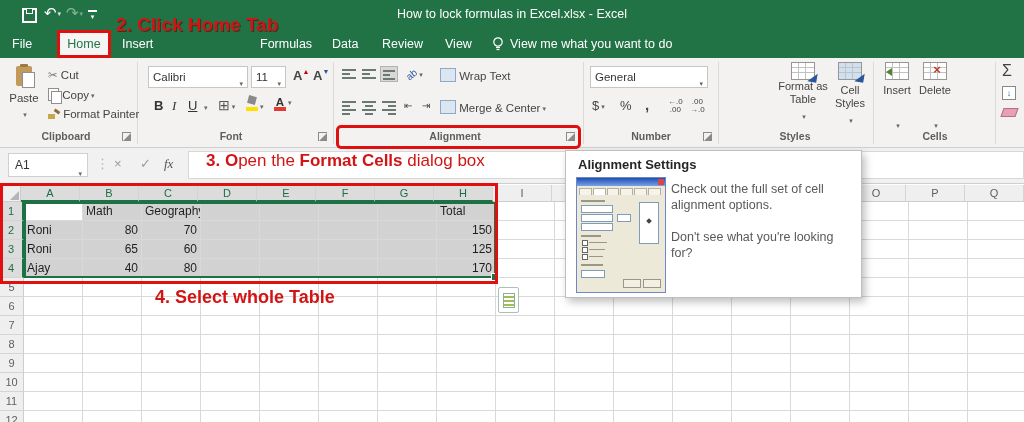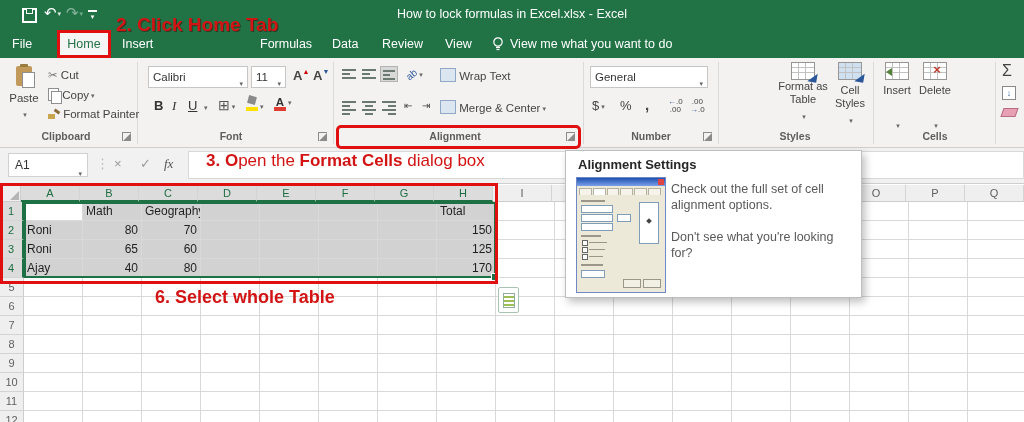--- a/index.html
+++ b/index.html
@@ -579,21 +579,21 @@
 
   <div class="abs qa">
       <i></i>
     </div>
 
   <div class="abs redbox rb-home"></div>
   <div class="abs redbox rb-align"></div>
   <div class="abs redbox rb-grid"></div>
   <span class="abs redtext step2">2. Click Home Tab</span>
   <span class="abs redtext step3"><b>3. O</b><span>pen the </span><b>Format Cells</b><span> dialog box</span></span>
-  <span class="abs redtext step1">6. Select whole Table</span>
+  <span class="abs redtext step1">4. Select whole Table</span>
 
   <div class="abs tooltip">
     <span class="abs tt-title">Alignment Settings</span>
     <div class="abs thumb">
       <i class="th-title"></i>
         <i class="th-x"></i>
       <span class="th-tabs">
           <i></i>
           <i></i>
           <i></i>

